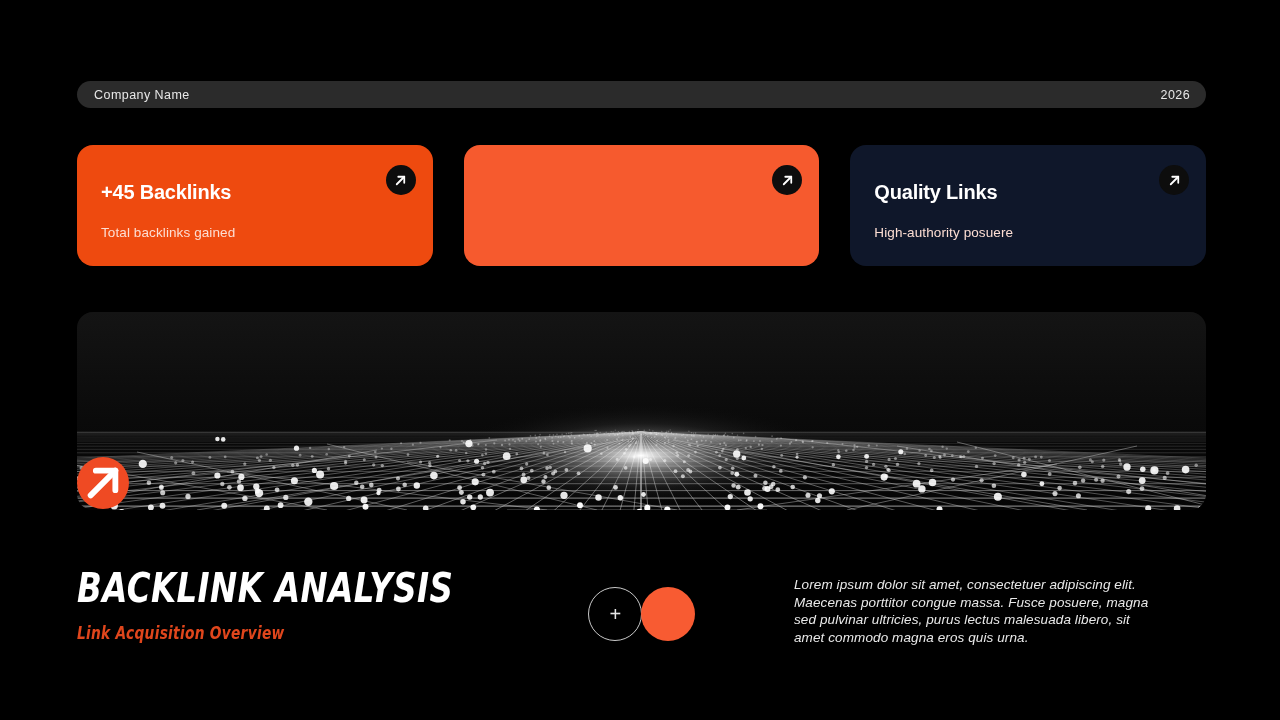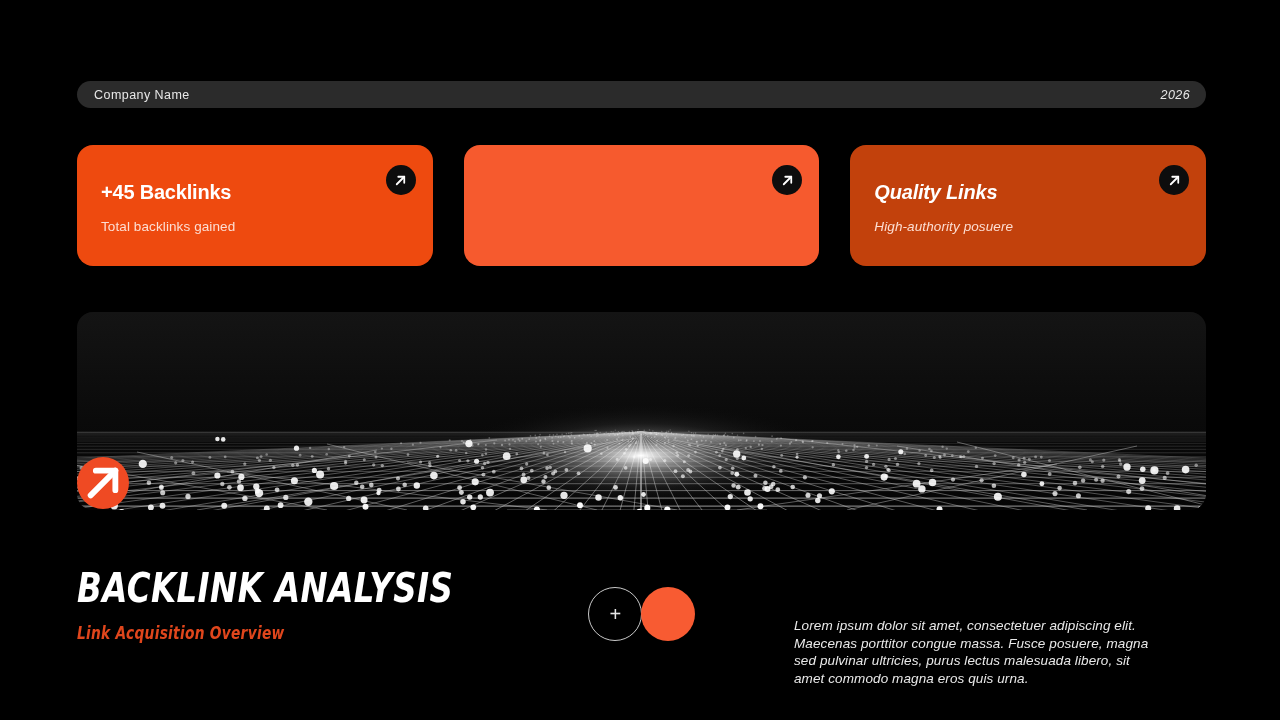--- a/index.html
+++ b/index.html
@@ -18,21 +18,21 @@
     background:#2b2b2b;
     border-radius:14px;
     display:flex; align-items:center;
     justify-content:space-between;
     padding:0 16px 0 17px;
   }
   .header-company {
     color:#e8e8e8; font-size:12.5px; letter-spacing:.45px;
   }
   .header-year {
-    color:#e8e8e8; font-size:12.5px; letter-spacing:.4px;font-style:italic;
+    color:#e8e8e8; font-size:12.5px; letter-spacing:.4px;
   }
 
   
   .cards {
     position:absolute; left:77px; top:145px;
     width:1129px; height:121px;
     display:flex; gap:31px;
   }
   .card {
     position:relative;
@@ -41,21 +41,21 @@
     padding:36px 0 0 24px;
   }
   .card-title {
     color:#ffffff;
     font-size:20px;
     font-weight:bold;
     letter-spacing:-.2px;
     line-height:1.1;
   }
   .card-sub {
-    margin-top:16px;
+    margin-top:22px;
     color:#fdded3;
     font-size:13.5px;
     letter-spacing:.1px;
   }
   .card-arrow {
     position:absolute; right:17px; top:20px;
     width:30px; height:30px;
     border-radius:50%;
     background:#0d0d0d;
     display:flex; align-items:center; justify-content:center;
@@ -124,21 +124,20 @@
     background:#f85b32;
   }
 
   .body-text {
     position:absolute; left:794px; top:16px;
     width:365px;
     color:#e9e9e9;
     font-size:13.5px;
     line-height:17.6px;
     letter-spacing:.1px;
-    margin-top:41px;
   }
 </style>
 </head>
 <body>
 
 <div class="slide">
 
   <div class="header-bar">
     <span class="header-company">Company Name</span>
     <span class="header-year">2026</span>
@@ -159,21 +158,21 @@
 
     <div class="card" id="card1" style="background: rgb(246, 90, 46);">
       <div class="card-arrow">
         <svg width="15" height="15" viewBox="0 0 16 16" aria-hidden="true">
           <path d="M4 12 L12 4" stroke="#ffffff" stroke-width="1.9" stroke-linecap="round"></path>
           <path d="M5.6 4 L12 4 L12 10.4" fill="none" stroke="#ffffff" stroke-width="1.9" stroke-linecap="round" stroke-linejoin="round"></path>
         </svg>
       </div>
     </div>
 
-    <div class="card" id="card2" style="background: #c2410c; font-style: italic;">
+    <div class="card" id="card2" style="background: #0f172a;">
       <div class="card-title">Quality Links</div>
       <div class="card-sub">High-authority posuere</div>
       <div class="card-arrow">
         <svg width="15" height="15" viewBox="0 0 16 16" aria-hidden="true">
           <path d="M4 12 L12 4" stroke="#ffffff" stroke-width="1.9" stroke-linecap="round"></path>
           <path d="M5.6 4 L12 4 L12 10.4" fill="none" stroke="#ffffff" stroke-width="1.9" stroke-linecap="round" stroke-linejoin="round"></path>
         </svg>
       </div>
     </div>
 

